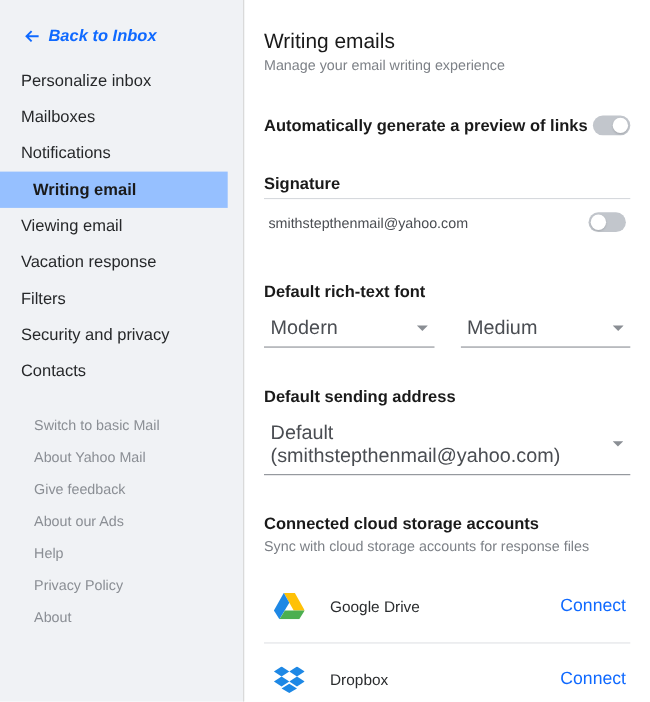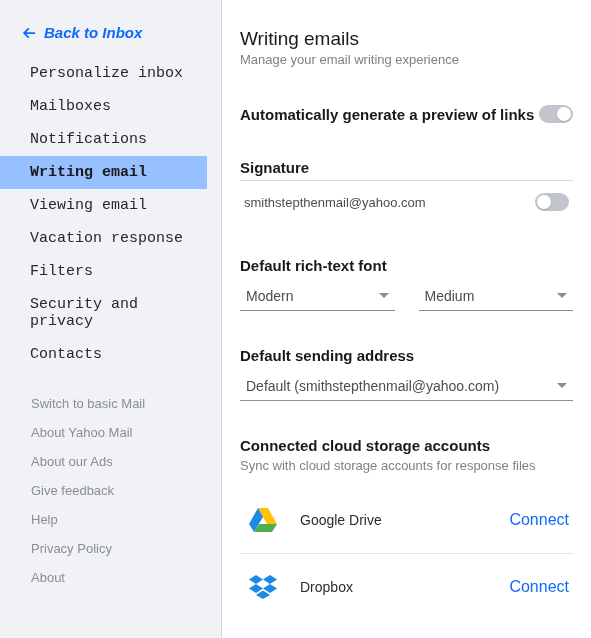--- a/index.html
+++ b/index.html
@@ -2,38 +2,38 @@
 <html><head>
 <meta charset="utf-8">
 <style>
 * { box-sizing: border-box; margin: 0; padding: 0; }
 body { font-family: -apple-system, BlinkMacSystemFont, "Segoe UI", Helvetica, Arial, sans-serif; font-size: 14px; color: #333; background: #fff; }
 .app { display: flex; width: 591px; height: 638px; }
 .sidebar { width: 222px; background: #f0f2f5; border-right: 1px solid #d8d8d8; padding-top: 20px; }
 .back-link { display: flex; align-items: center; gap: 8px; color: #0f69ff; font-weight: 600; font-size: 15px; padding: 4px 20px 14px 22px; cursor: pointer; font-style: italic; }
 .back-link svg { width: 14px; height: 14px; }
 .nav { margin-top: 2px; }
-.nav-item { padding: 8px 22px 8px 30px; font-size: 15px; color: #26282a; cursor: pointer; font-family: Liberation Mono, monospace; }
+.nav-item { padding: 8px 22px 8px 19px; font-size: 15px; color: #26282a; cursor: pointer; }
 .nav-item.active { background: #96c0ff; font-weight: 600; color: #1a1a1a; padding-left: 30px; margin-right: 14px; }
 .sub-nav { margin-top: 18px; }
 .sub-item { padding: 7px 31px; font-size: 13px; color: #8a8e94; cursor: pointer; }
 .main { flex: 1; padding: 28px 18px 0 18px; overflow: hidden; }
 .page-title { font-size: 19px; font-weight: 400; color: #1a1a1a; }
 .page-subtitle { font-size: 13px; color: #7d8187; margin-top: 2px; }
 .row-toggle { display: flex; align-items: center; justify-content: space-between; margin-top: 38px; }
 .row-toggle .label { font-size: 15px; font-weight: 700; color: #1a1a1a; }
 .toggle { width: 34px; height: 18px; background: #c2c6cc; border-radius: 10px; position: relative; cursor: pointer; }
 .toggle .knob { width: 14px; height: 14px; background: #fff; border-radius: 50%; position: absolute; top: 2px; right: 2px; box-shadow: 0 1px 2px rgba(0,0,0,0.15); }
 .section-title { font-size: 15px; font-weight: 700; color: #1a1a1a; margin-top: 36px; margin-bottom: 4px; }
 .sig-row { display: flex; align-items: center; justify-content: space-between; border-top: 1px solid #d6d9dd; padding: 12px 4px 10px 4px; gap: 20px; }
 .sig-email { font-size: 13px; color: #4a4d52; }
 .toggle-sm { width: 34px; height: 18px; background: #c2c6cc; border-radius: 10px; position: relative; cursor: pointer; }
 .toggle-sm .knob { width: 14px; height: 14px; background: #fff; border-radius: 50%; position: absolute; top: 2px; left: 2px; box-shadow: 0 1px 2px rgba(0,0,0,0.15); }
 .font-row { display: flex; gap: 24px; margin-top: 6px; }
-.select { flex: 1; border-bottom: 1px solid #8a8e94; padding: 8px 6px 6px 6px; font-size: 14px; color: #4a4d52; display: flex; align-items: center; justify-content: space-between; cursor: pointer; }
+.select { flex: 1; border-bottom: 1px solid #8a8e94; padding: 8px 6px 6px 6px; font-size: 18px; color: #4a4d52; display: flex; align-items: center; justify-content: space-between; cursor: pointer; }
 .select.full { width: 100%; }
 .select svg { width: 10px; height: 10px; fill: #8a8e94; }
 .send-row { margin-top: 6px; }
 .cloud-sub { font-size: 13px; color: #7d8187; margin-top: 2px; }
 .cloud-list { margin-top: 14px; }
 .cloud-item { display: flex; align-items: center; padding: 14px 4px; border-bottom: 1px solid #e0e2e5; justify-content: flex-end; }
 .cloud-icon { width: 38px; height: 38px; display: flex; align-items: center; justify-content: center; }
 .cloud-name { font-size: 14px; color: #2a2c2e; margin-left: 18px; flex: 1; }
 .connect { font-size: 16px; color: #0f69ff; cursor: pointer; }
 </style>
@@ -55,22 +55,22 @@
       <div class="nav-item active"><span>Writing email</span></div>
       <div class="nav-item"><span>Viewing email</span></div>
       <div class="nav-item"><span>Vacation response</span></div>
       <div class="nav-item"><span>Filters</span></div>
       <div class="nav-item"><span>Security and privacy</span></div>
       <div class="nav-item"><span>Contacts</span></div>
     </nav>
     <div class="sub-nav">
       <div class="sub-item"><span>Switch to basic Mail</span></div>
       <div class="sub-item"><span>About Yahoo Mail</span></div>
+      <div class="sub-item"><span>Give feedback</span></div>
       <div class="sub-item"><span>About our Ads</span></div>
-      <div class="sub-item"><span>Give feedback</span></div>
       <div class="sub-item"><span>Help</span></div>
       <div class="sub-item"><span>Privacy Policy</span></div>
       <div class="sub-item"><span>About</span></div>
     </div>
   </aside>
 
   <main class="main">
     <h1 class="page-title">Writing emails</h1>
     <div class="page-subtitle">Manage your email writing experience</div>
 

